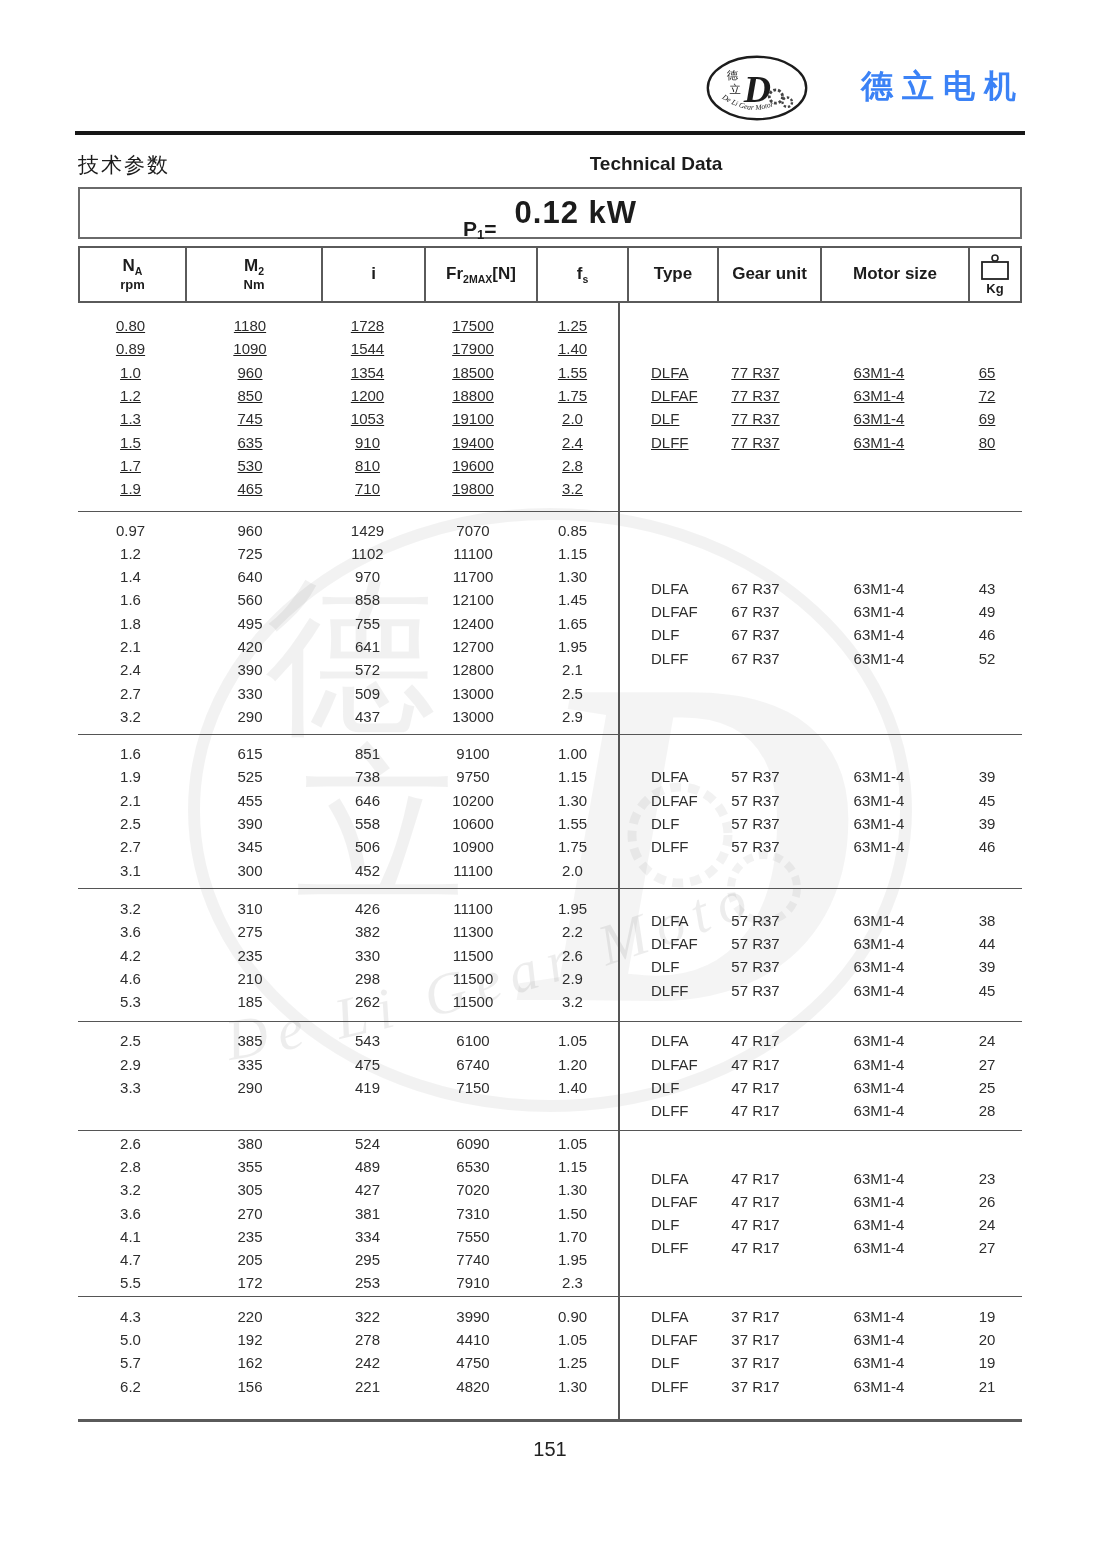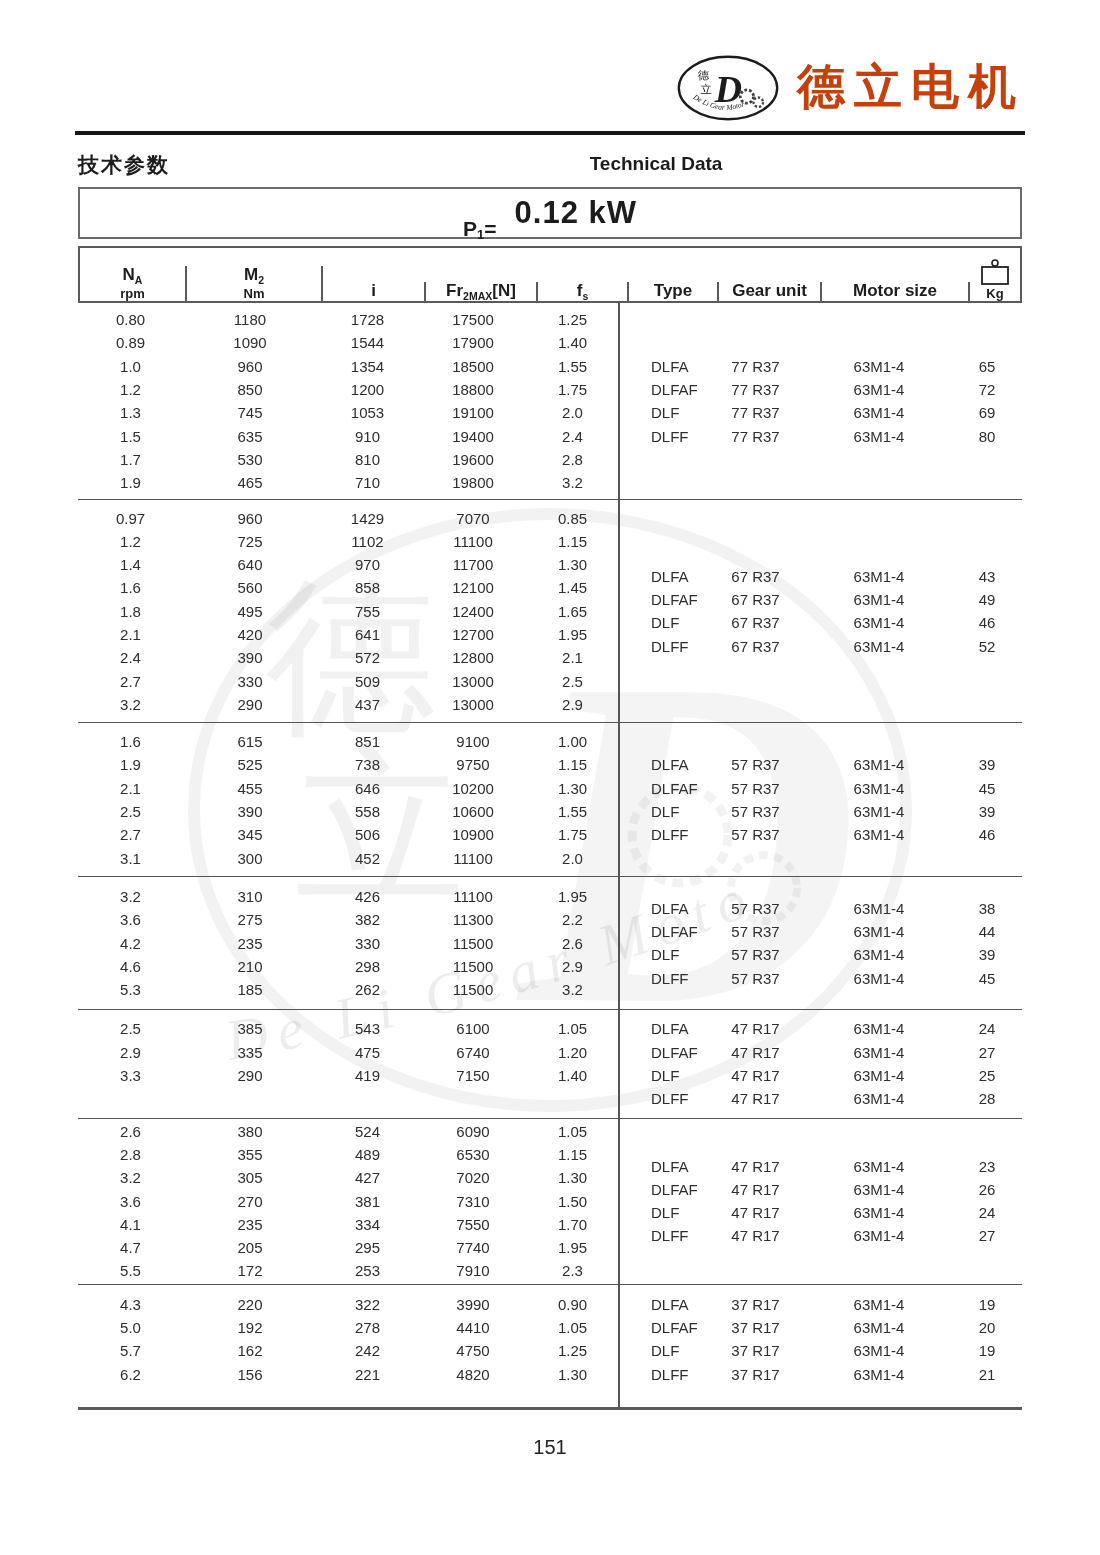--- a/index.html
+++ b/index.html
@@ -9,74 +9,74 @@
   .content { position:relative; z-index:1; }
 
   
   .watermark { position:absolute; left:80px; top:500px; z-index:0; pointer-events:none; }
 
   
   .masthead { margin:0 75px; height:123px; border-bottom:4px solid #161616;
               display:flex; justify-content:flex-end; align-items:flex-end; padding-bottom:8px; }
   .brand-row { display:flex; align-items:center; gap:16px; }
   .logo-svg { width:106px; height:70px; }
-  .brand-cn { font-family:"DejaVu Serif", serif; font-weight:bold; font-size:48px;
-              letter-spacing:9px; color:#c2410c; line-height:1; padding-bottom:4px; }
+  .brand-cn { font-family:"DejaVu Serif", serif; font-weight:bold; font-size:32px;
+              letter-spacing:9px; color:#3b82f6; line-height:1; padding-bottom:4px;margin-left:35px; }
 
   
   .section-row { margin:16px 78px 0; position:relative; height:30px; }
-  .section-cn { position:absolute; left:0; top:0; font-size:21px; font-weight:bold;
+  .section-cn { position:absolute; left:0; top:0; font-size:21px; font-weight:normal;
                 font-family:"DejaVu Sans", sans-serif; letter-spacing:2px; }
   .section-en { position:absolute; left:578px; top:2px; transform:translateX(-50%);
                 font-size:19px; font-weight:bold; }
 
   
   .power-box { margin:6px 78px 0; height:48px; border:2px solid #6a6a6a;
                display:flex; align-items:center; justify-content:center; }
   .p-small { font-size:21px; font-weight:bold; letter-spacing:0;margin-top:32px; }
   .p-sub { font-size:13px; position:relative; top:3px; font-weight:bold; }
   .p-big { font-size:31px; font-weight:bold; letter-spacing:1px; margin-left:18px; }
 
   
-  .thead { margin:7px 78px 0; height:53px; border:2px solid #5a5a5a; display:flex;align-items:flex-end; }
+  .thead { margin:7px 78px 0; height:53px; border:2px solid #5a5a5a; display:flex; }
   .hcell { border-right:2px solid #5a5a5a; display:flex; flex-direction:column;
            align-items:center; justify-content:center; }
   .hcell:last-child { border-right:none; flex:1; }
   .h-main { font-size:17px; font-weight:bold; line-height:1.1; }
   .hsub { font-size:10.5px; font-weight:bold; position:relative; top:3.5px; }
   .h-unit { font-size:13px; font-weight:bold; margin-top:1px; }
   .w0{flex:0 0 105px} .w1{flex:0 0 134px} .w2{flex:0 0 101px} .w3{flex:0 0 110px}
   .w4{flex:0 0 89px}  .w5{flex:0 0 88px}  .w6{flex:0 0 101px} .w7{flex:0 0 146px}
   .kg-icon svg { display:block; }
   .kg-label { margin-top:0; }
 
   
   .tbody { margin:0 78px; border-bottom:3px solid #5a5a5a; }
   .group { display:flex; align-items:center; position:relative;
            border-bottom:1.5px solid #555; }
   .group:last-child { border-bottom:none; }
   .group::after { content:""; position:absolute; left:540px; top:0; bottom:0;
                   width:1.5px; background:#555; }
-  .group:nth-child(1){ padding:5px 0; }
+  .group:nth-child(1){ padding:11px 0;text-decoration:underline; }
   .group:nth-child(2){ padding:6px 0; }
   .group:nth-child(3){ padding:7px 0 6px; }
   .group:nth-child(4){ padding:8px 0; }
   .group:nth-child(5){ padding:7px 0; align-items:flex-start; }
   .group:nth-child(6){ padding:1px 0; }
   .group:nth-child(7){ padding:8px 0 21px; }
   .left { width:539px; }
   .right { width:405px; }
   .drow,.vrow { display:flex; height:23.3px; align-items:center; }
   .c,.v { font-size:15px; color:#2e2e2e; text-align:center; }
   .c0{width:105px} .c1{width:134px} .c2{width:101px} .c3{width:110px} .c4{width:89px}
   .v0{width:88px; text-align:left; padding-left:34px; box-sizing:border-box;}
   .v1{width:101px} .v2{width:146px} .v3{width:70px}
 
   
-  .page-num { text-align:center; margin-top:26px; font-size:20px; color:#222; }
+  .page-num { text-align:center; margin-top:16px; font-size:20px; color:#222; }
 </style>
 </head>
 <body>
 
 <div class="page">
 
   <div class="watermark">
     <svg width="940" height="660" viewBox="0 0 940 660">
       <ellipse cx="470" cy="310" rx="356" ry="296" fill="none" stroke="rgba(0,0,0,0.05)" stroke-width="12"></ellipse>
       <text x="185" y="215" font-size="170" font-family="'DejaVu Sans',sans-serif" fill="rgba(0,0,0,0.055)">德</text>

